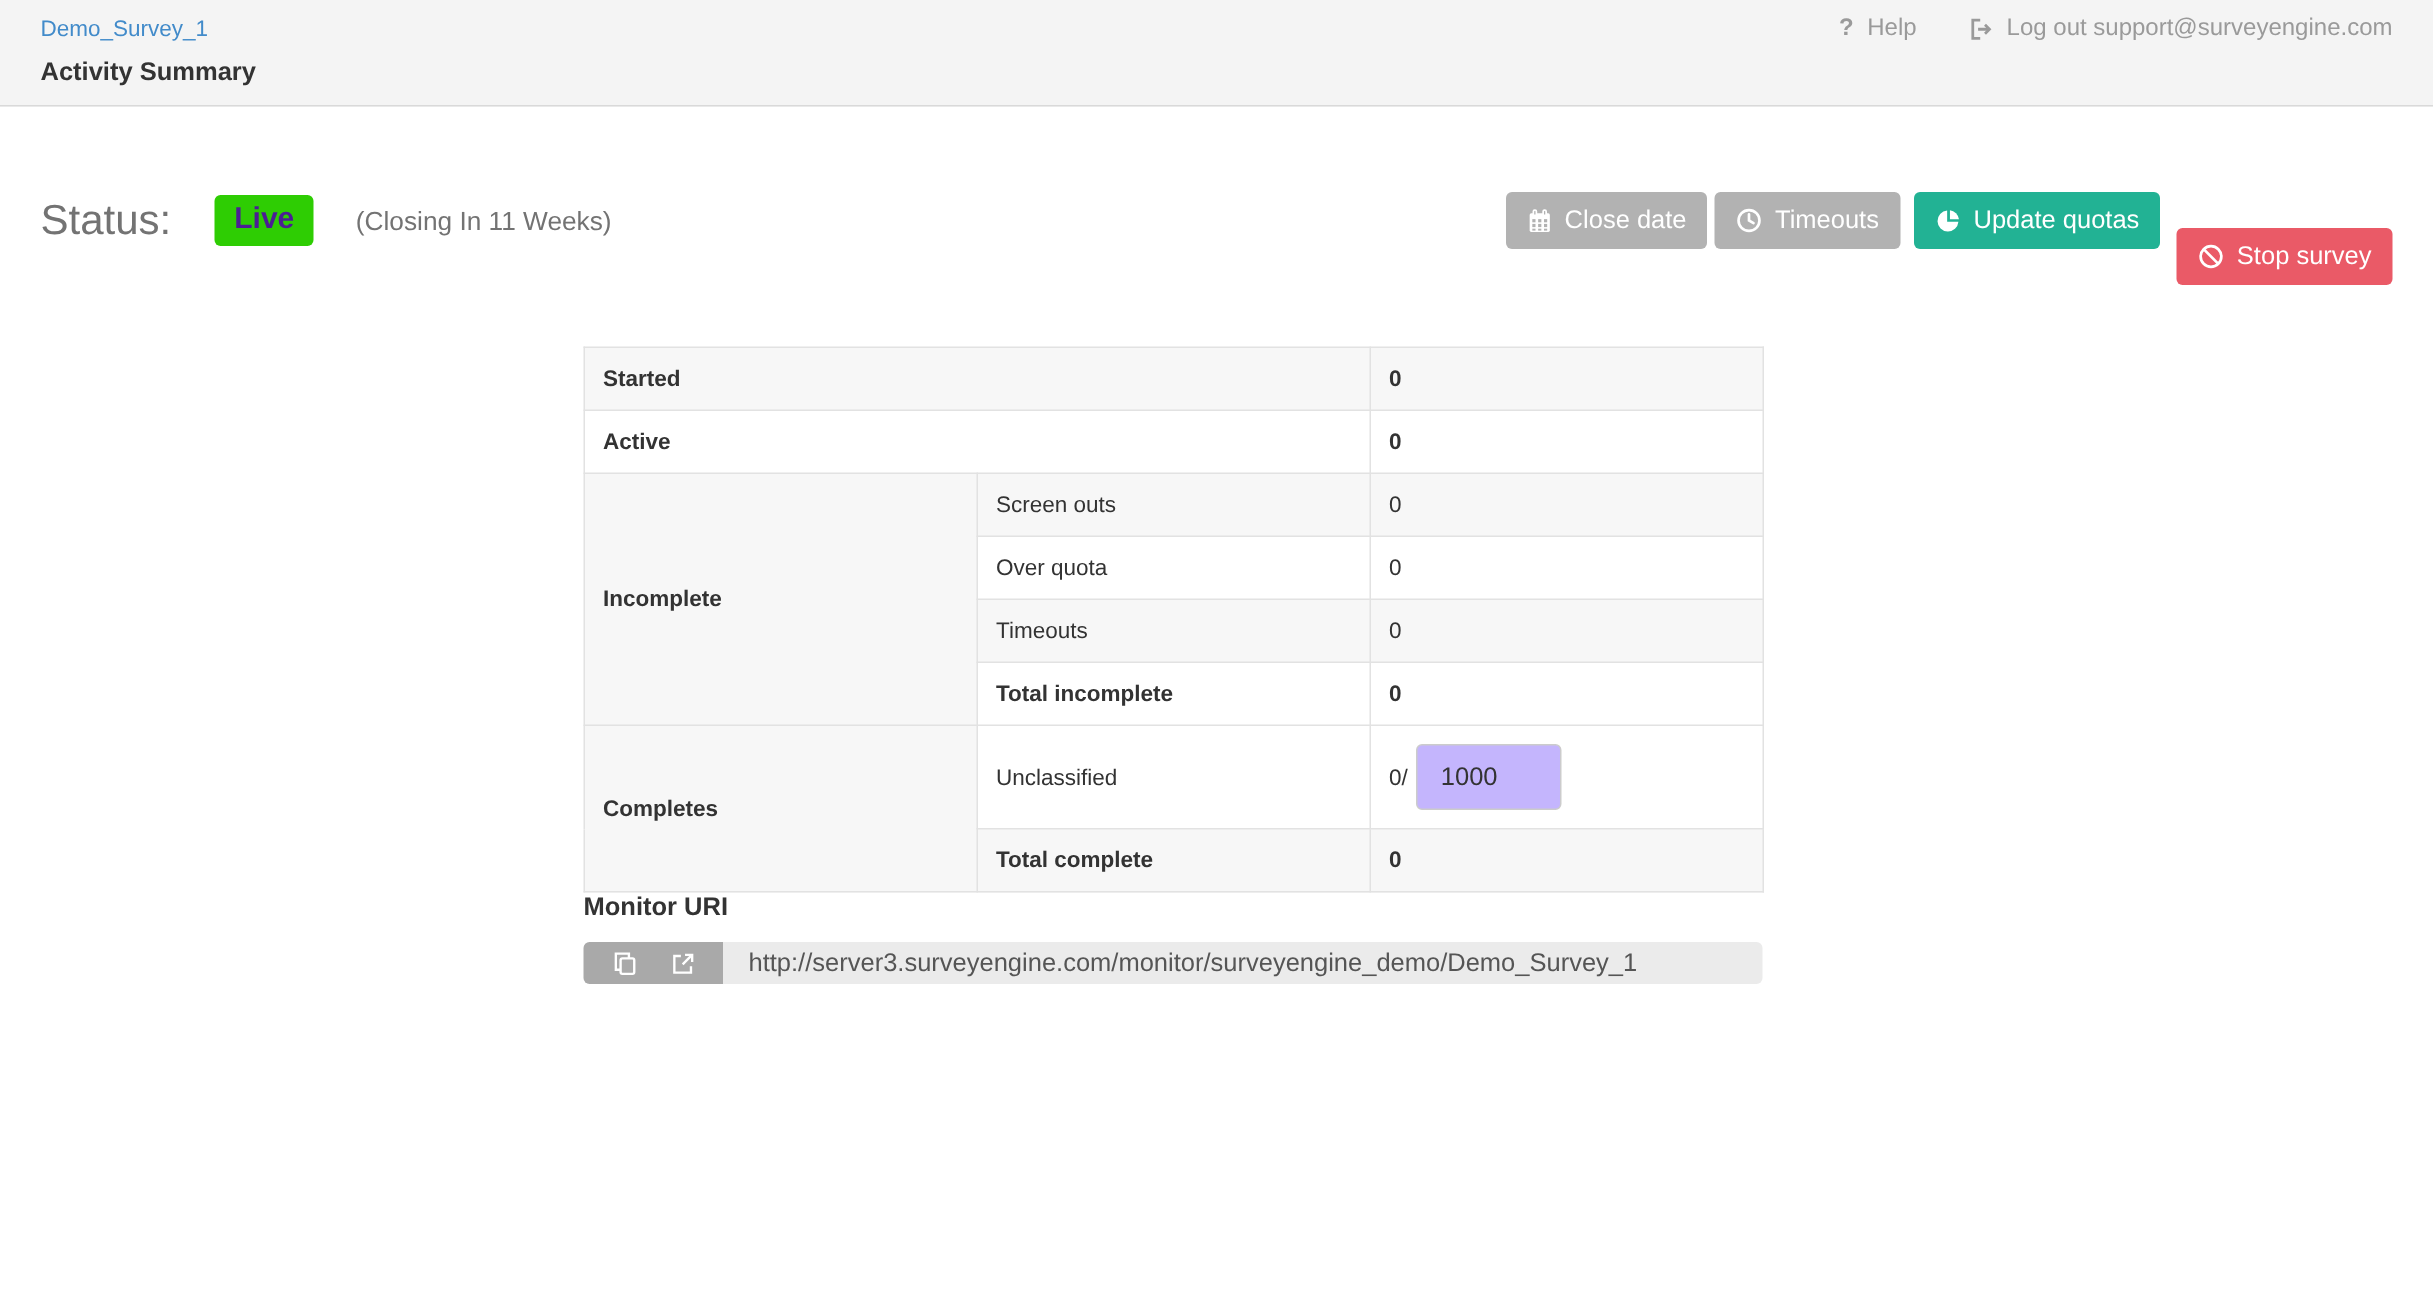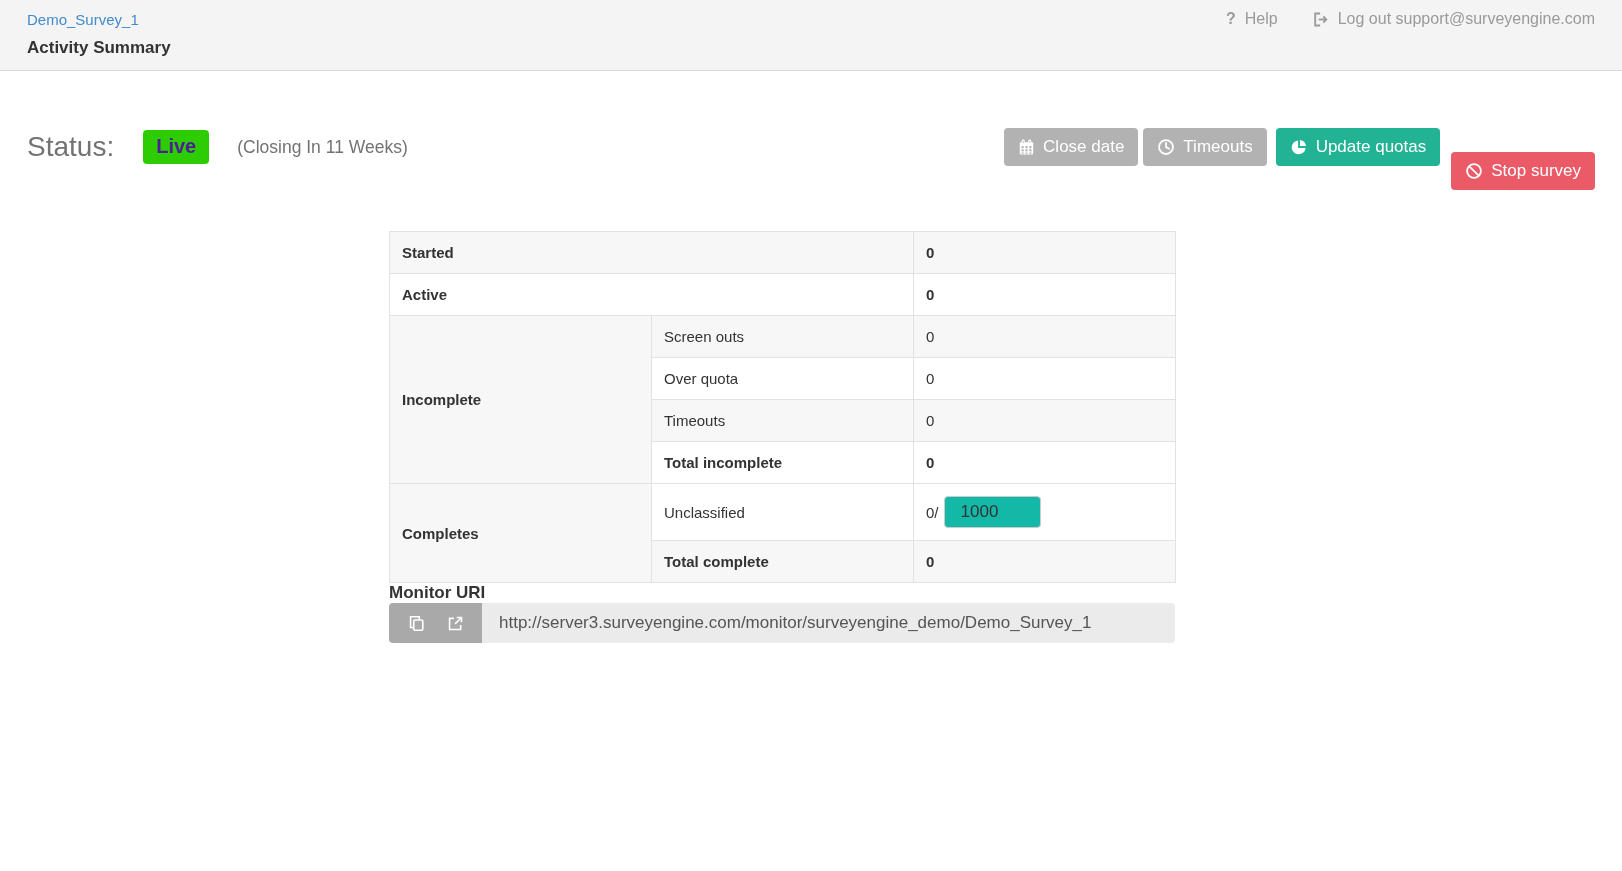--- a/index.html
+++ b/index.html
@@ -105,40 +105,41 @@
     padding: 12px 12px;
     vertical-align: middle;
   }
   .stripe { background: #f7f7f7; }
   .bold { font-weight: bold; }
   .group-cell { background: #f7f7f7; font-weight: bold; vertical-align: middle; }
   .quota-cell-inner { display: flex; align-items: center; }
   .quota-prefix { margin-right: 5px; }
   .quota-input {
     width: 97px;
-    height: 32px;
+    height: 44px;
     border: 1px solid #cccccc;
     border-radius: 4px;
     font-size: 17px;
     font-family: inherit;
     color: #333;
     padding: 0 0 0 16px;
-    background: #14b8a6;
+    background: #c4b5fd;
     outline: none;
   }
 
   
   .monitor-label {
     font-size: 17px;
     font-weight: bold;
     color: #333;
   }
   .monitor-bar {
-    display: flex;
-    height: 40px;
+    margin-top: 13px;
+    display: flex;
+    height: 28px;
     width: 786px;
   }
   .monitor-actions {
     width: 93px;
     background: #a9a9a9;
     border-radius: 4px 0 0 4px;
     display: flex;
     align-items: center;
     justify-content: center;
     gap: 20px;

